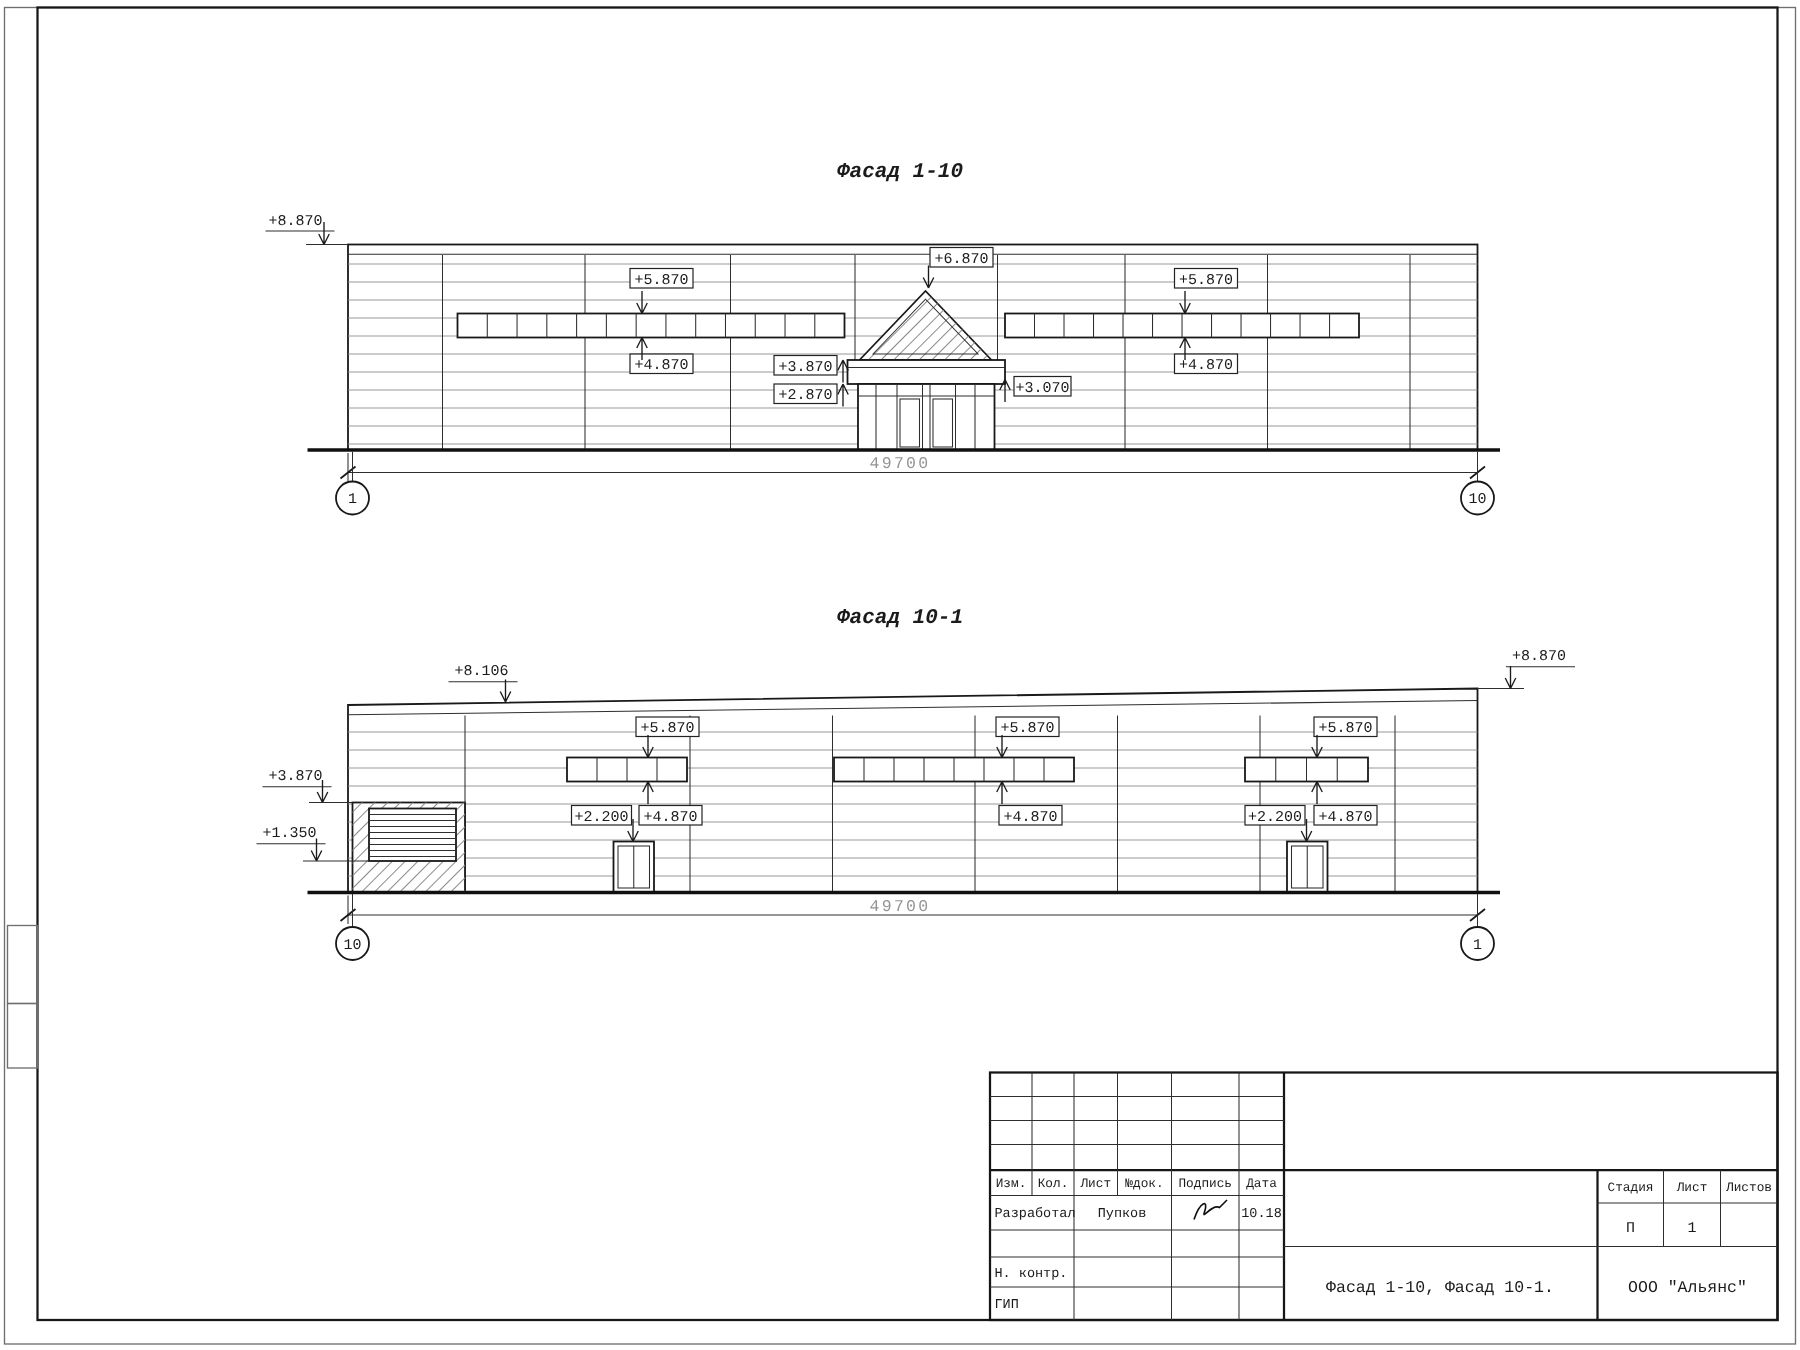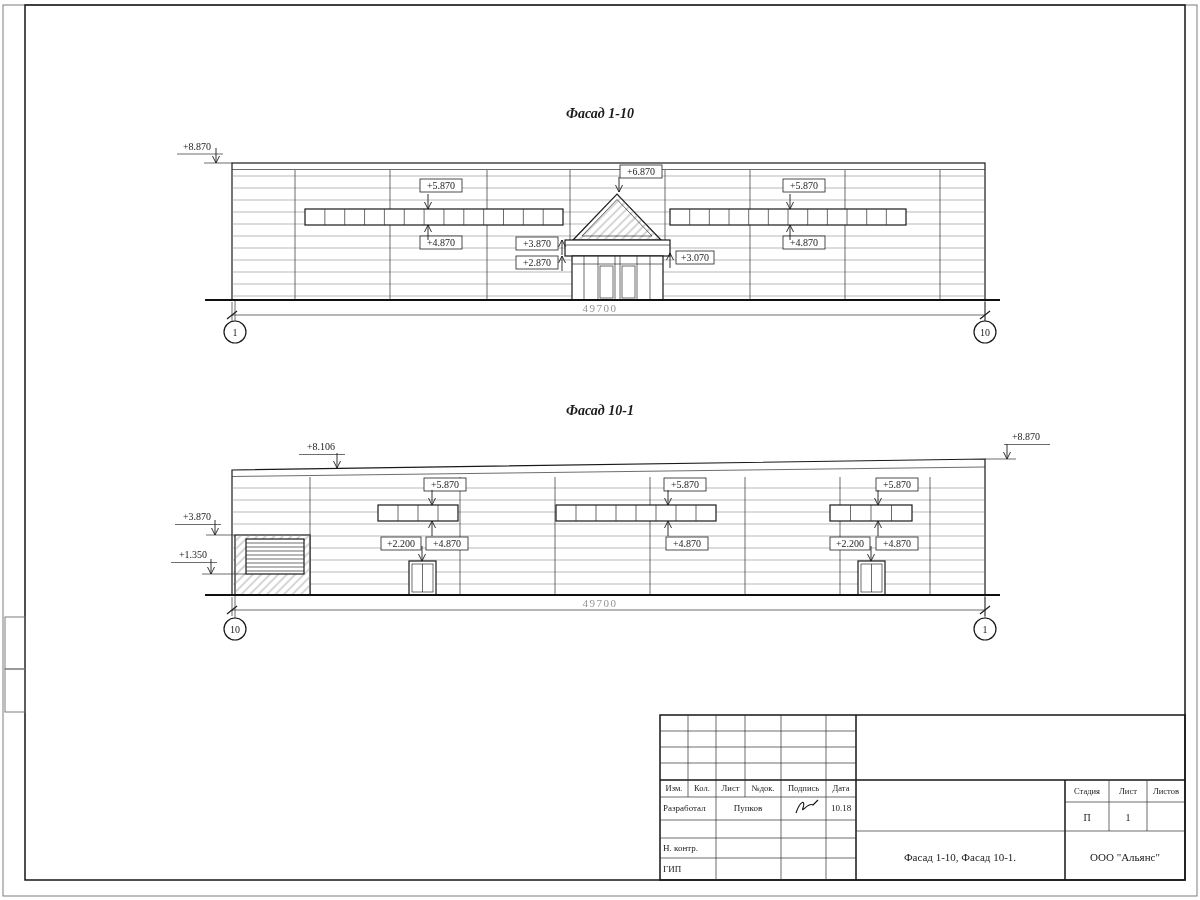--- a/index.html
+++ b/index.html
@@ -1,17 +1,17 @@
 <!DOCTYPE html>
 <html><head>
 <meta charset="utf-8">
 <style>
   html,body{margin:0;padding:0;background:#ffffff;}
   .sheet{position:relative;width:1200px;height:900px;background:#fff;
-         font-family:Liberation Serif, serif;overflow:hidden;}
+         font-family:Liberation Mono, monospace;overflow:hidden;}
   svg{position:absolute;left:0;top:0;}
   .thin{stroke:#2e2e2e;stroke-width:0.7;fill:none;}
   .lt{stroke:#8c8c8c;stroke-width:0.6;fill:none;}
   .med{stroke:#191919;stroke-width:1.2;fill:none;}
   .wmed{stroke:#191919;stroke-width:1.2;fill:#fff;}
   .thick{stroke:#101010;stroke-width:2.2;fill:none;}
   .frame{stroke:#161616;stroke-width:1.5;fill:none;}
   .outer{stroke:#6f6f6f;stroke-width:0.9;fill:none;}
   .box{fill:#fff;stroke:#222;stroke-width:0.8;}
   .arr{stroke:#1b1b1b;stroke-width:0.9;fill:none;}

